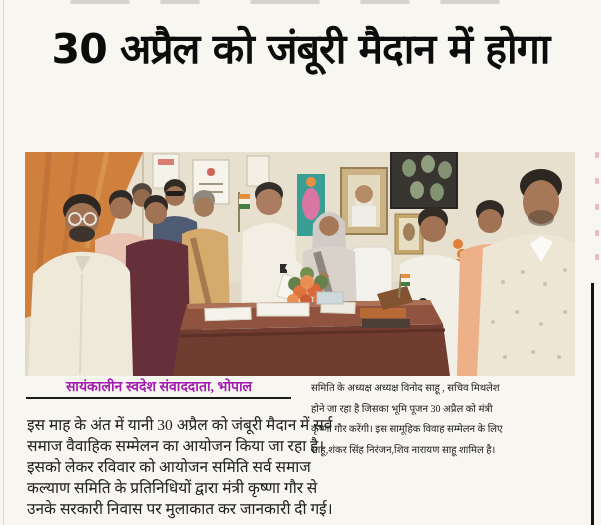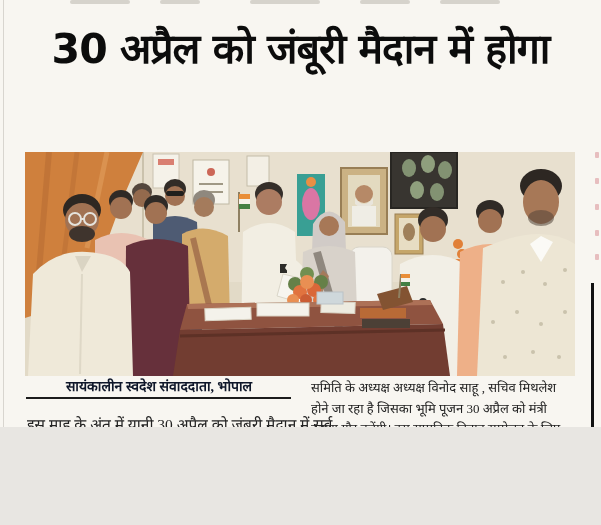--- a/index.html
+++ b/index.html
@@ -1,43 +1,43 @@
 <!DOCTYPE html>
 <html><head>
 <meta charset="utf-8">
 <style>
   html,body{margin:0;padding:0;background:#e8e6e2;}
   .page{
-    position:relative;width:601px;height:427px;margin:0 auto;
+    position:relative;width:601px;height:525px;margin:0 auto;
     background:#f8f6f1;overflow:hidden;
     font-family:"Liberation Serif","DejaVu Serif",serif;color:#1b1b1b;
   }
   .scan-edge{position:absolute;left:3px;top:0;width:1px;height:525px;background:#d8d5cf;}
   
   .top-remnants i{position:absolute;top:0;height:4px;background:#d6d3cc;border-radius:2px;}
   
   .headline{
     position:absolute;top:16px;left:0;width:601px;text-align:center;
     font-family:"DejaVu Sans","Liberation Sans",sans-serif;
     font-weight:800;font-size:41px;line-height:66px;color:#0c0c0c;
     letter-spacing:-1px;white-space:nowrap;
   }
   
   .photo{position:absolute;left:25px;top:152px;width:550px;height:224px;overflow:hidden;background:#e7dfcd;}
   .photo svg{display:block;width:100%;height:100%;}
   
   .byline{
     position:absolute;left:26px;top:378px;width:266px;text-align:center;
-    font-weight:700;font-size:14px;line-height:18px;color:#0f172a;
+    font-weight:700;font-size:14px;line-height:18px;color:#a21caf;
     font-family:"Liberation Serif","DejaVu Serif",serif;white-space:nowrap;
   }
   .byline-rule{position:absolute;left:26px;top:397px;width:265px;height:2px;background:#1c1c1c;}
   
   .body-left{position:absolute;left:27px;top:414px;width:272px;font-size:15.5px;line-height:21px;color:#222;}
-  .body-right{position:absolute;left:311px;top:378px;width:280px;font-size:13px;line-height:20.5px;color:#222;}
+  .body-right{position:absolute;left:311px;top:378px;width:280px;font-size:10px;line-height:20.5px;color:#222;}
   .body-left div,.body-right div{white-space:nowrap;}
   
   .col-rule{position:absolute;left:591px;top:283px;width:3px;height:242px;background:#121212;}
   
   .pink-remnants i{position:absolute;left:595px;width:4px;height:6px;background:#d98f96;opacity:.55;border-radius:1px;}
 </style>
 </head>
 <body>
 
 <div class="page">
@@ -215,20 +215,21 @@
       <rect x="0" y="0" width="550" height="224" fill="#ffffff" opacity="0.05"></rect>
     </svg>
   </div>
 
   <div class="byline">सायंकालीन स्वदेश संवाददाता, भोपाल</div>
   <div class="byline-rule"></div>
 
   <div class="body-left">
     <div>इस माह के अंत में यानी 30 अप्रैल को जंबूरी मैदान में सर्व</div>
     <div>समाज वैवाहिक सम्मेलन का आयोजन किया जा रहा है।</div>
+    <div>इसको लेकर रविवार को आयोजन समिति सर्व समाज</div>
     <div>कल्याण समिति के प्रतिनिधियों द्वारा मंत्री कृष्णा गौर से</div>
     <div>उनके सरकारी निवास पर मुलाकात कर जानकारी दी गई।</div>
   </div>
 
   <div class="body-right">
     <div>समिति के अध्यक्ष अध्यक्ष विनोद साहू , सचिव मिथलेश</div>
     <div>होने जा रहा है जिसका भूमि पूजन 30 अप्रैल को मंत्री</div>
     <div>कृष्णा गौर करेंगी। इस सामूहिक विवाह सम्मेलन के लिए</div>
     <div>साहू,शंकर सिंह निरंजन,शिव नारायण साहू शामिल है।</div>
   </div>

